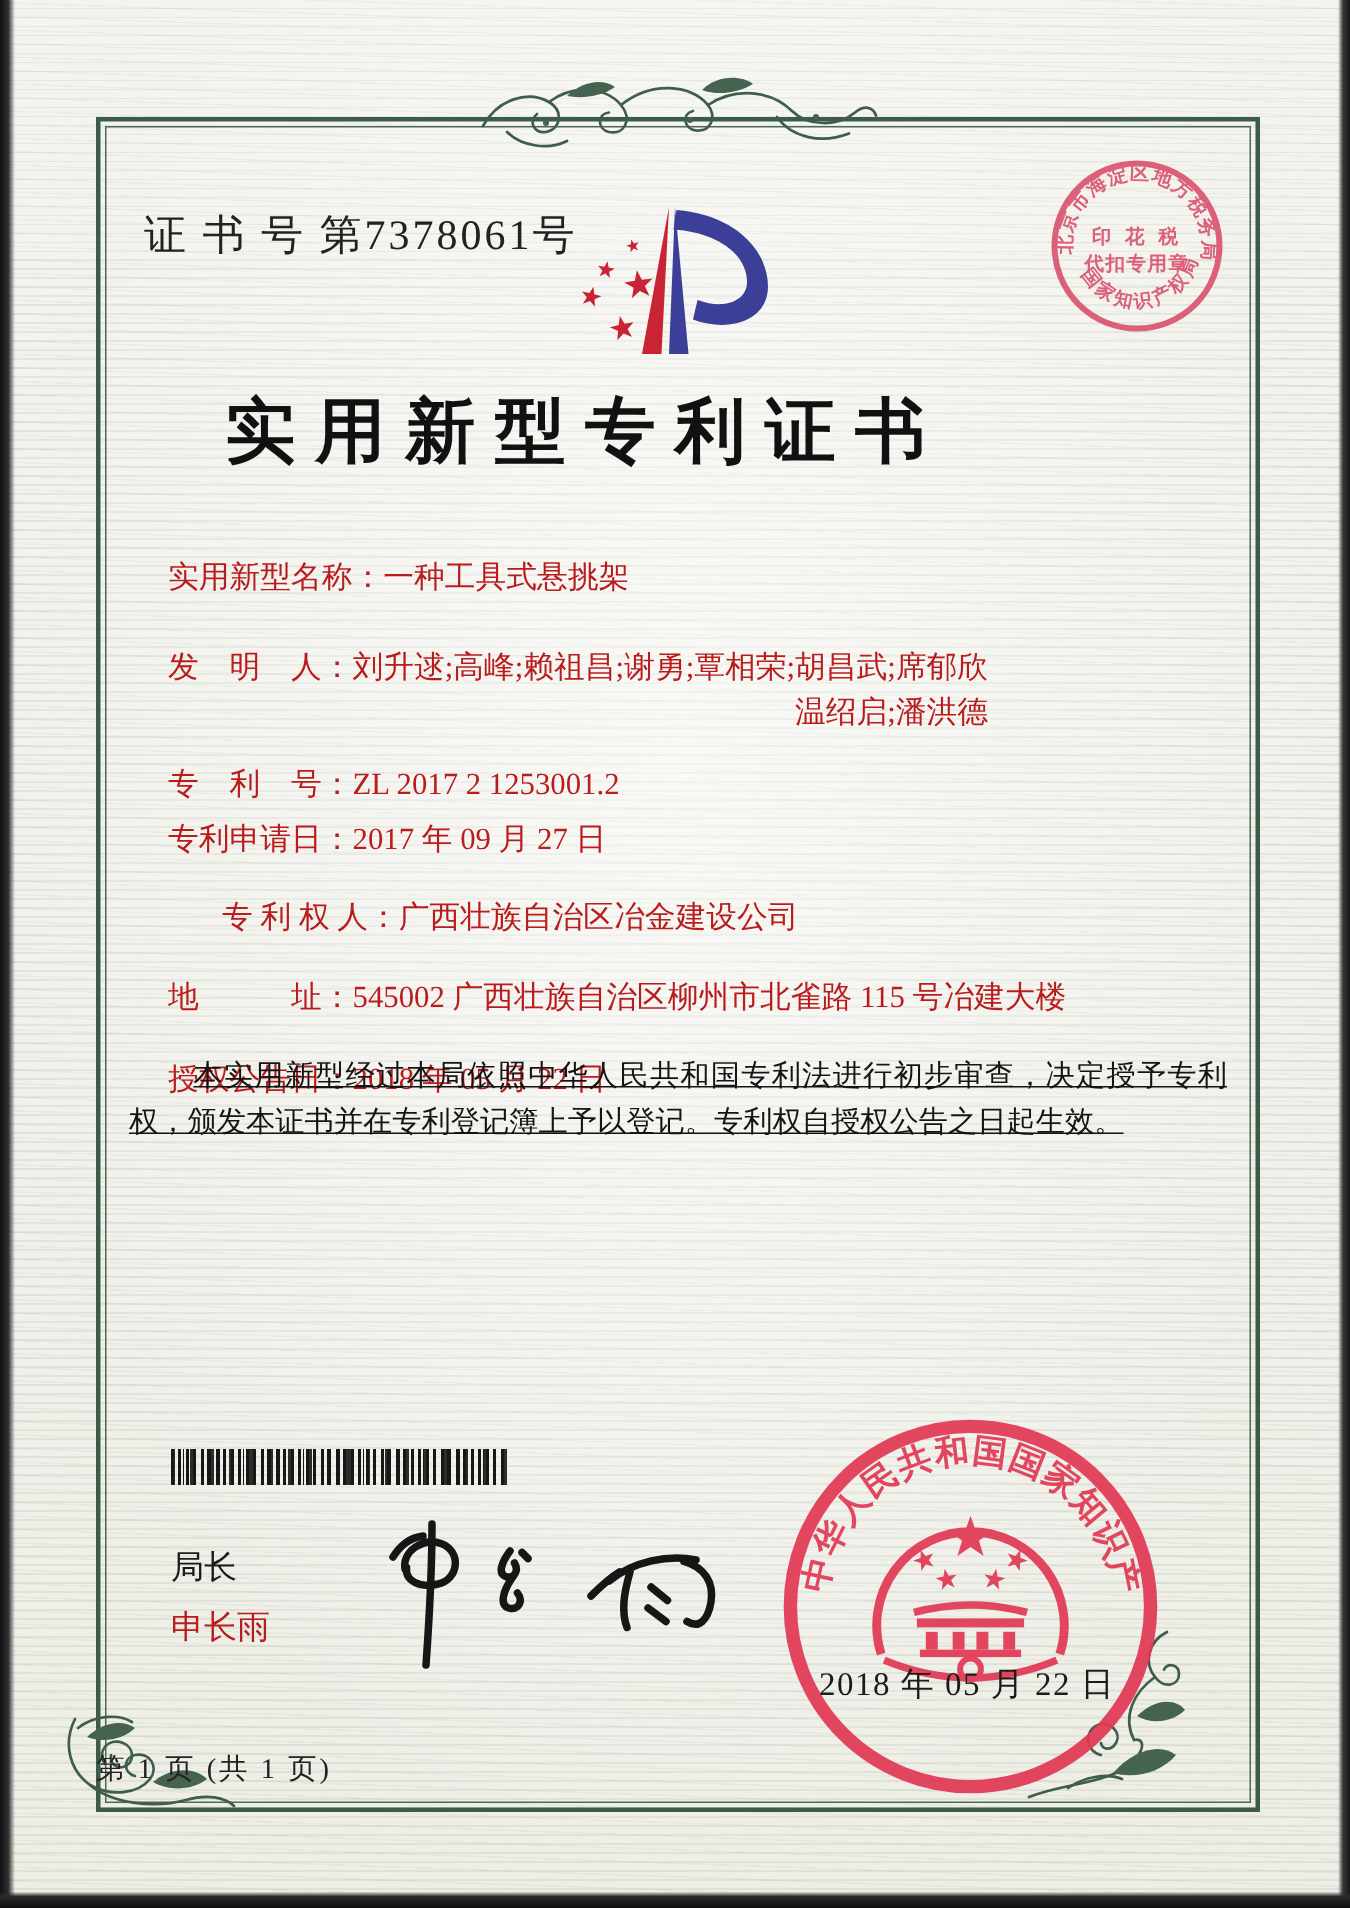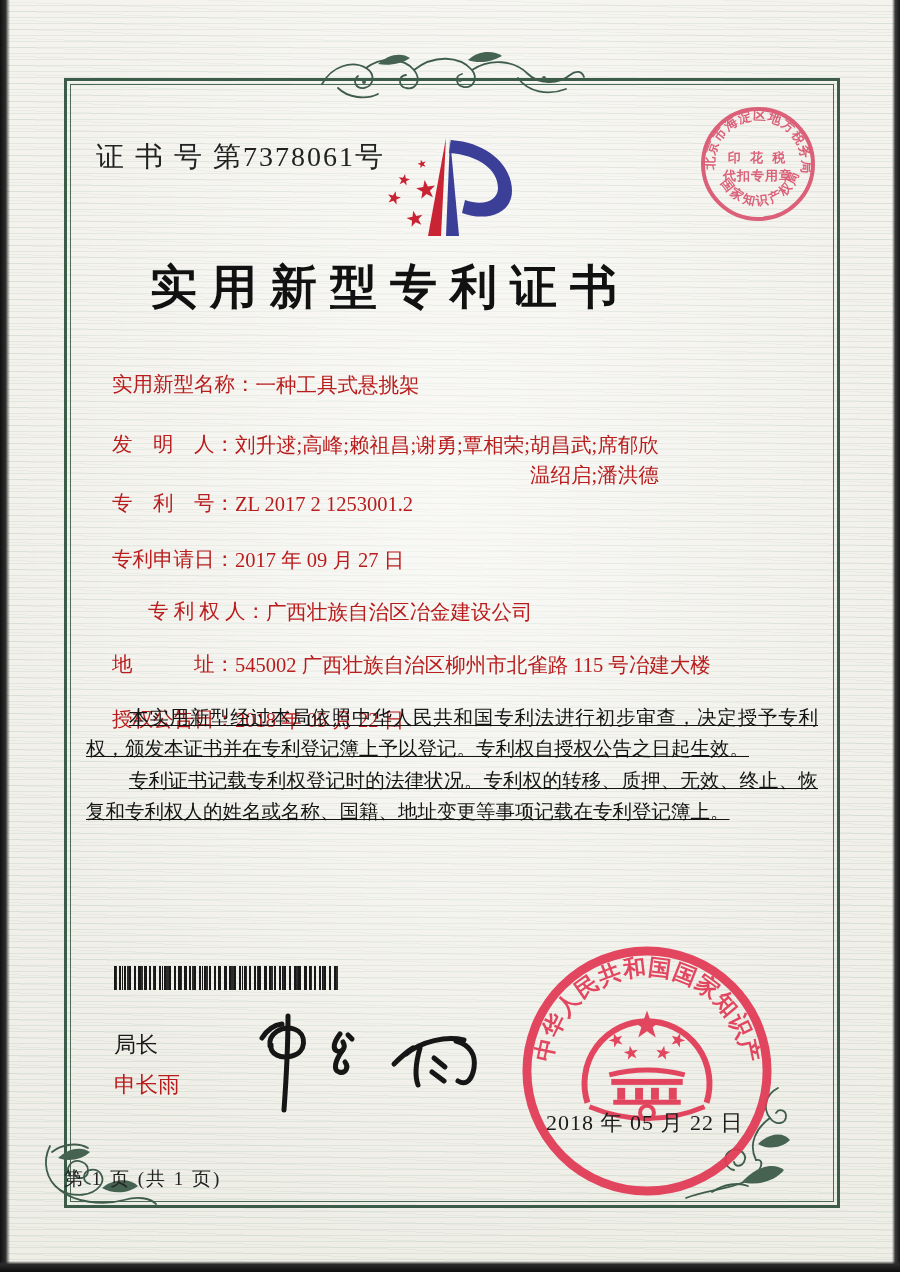--- a/index.html
+++ b/index.html
@@ -185,39 +185,38 @@
 
 <div class="title">实用新型专利证书</div>
 
 <div class="frow" style="top:370px;">
   <span class="flabel">实用新型名称：</span><span class="fvalue">一种工具式悬挑架</span>
 </div>
 <div class="frow" style="top:430px;text-align:right;">
   <span class="flabel">发　明　人：</span><span class="fvalue">刘升逑;高峰;赖祖昌;谢勇;覃相荣;胡昌武;席郁欣
 温绍启;潘洪德</span>
 </div>
-<div class="frow" style="top:489px;">
+<div class="frow" style="top:508px;">
   <span class="flabel">专　利　号：</span><span class="fvalue">ZL 2017 2 1253001.2</span>
 </div>
 <div class="frow" style="top:545px;">
   <span class="flabel">专利申请日：</span><span class="fvalue">2017 年 09 月 27 日</span>
 </div>
 <div class="frow" style="top:597px;margin-left:36px;">
   <span class="flabel">专 利 权 人：</span><span class="fvalue">广西壮族自治区冶金建设公司</span>
 </div>
 <div class="frow" style="top:650px;">
   <span class="flabel">地　　　址：</span><span class="fvalue">545002 广西壮族自治区柳州市北雀路 115 号冶建大楼</span>
 </div>
 <div class="frow frow2col" style="top:705px;width:706px;">
   <span class="flabel">授权公告日：</span><span class="fvalue">2018 年 05 月 22 日</span>
 </div>
 
 <div class="bodytext">
   <p>本实用新型经过本局依照中华人民共和国专利法进行初步审查，决定授予专利权，颁发本证书并在专利登记簿上予以登记。专利权自授权公告之日起生效。</p>
-  <p>专利证书记载专利权登记时的法律状况。专利权的转移、质押、无效、终止、恢复和专利权人的姓名或名称、国籍、地址变更等事项记载在专利登记簿上。</p>
 </div>
 
 <div class="barcode"></div>
 
 <div class="sigtitle">局长</div>
 <div class="signame">申长雨</div>
 <div class="sighand">
   <svg width="240" height="130" viewBox="0 0 240 130">
     <g fill="none" stroke="#161616" stroke-width="5" stroke-linecap="round" stroke-linejoin="round">
       <path d="M20,46 C25,38 32,33 40,32"></path>

